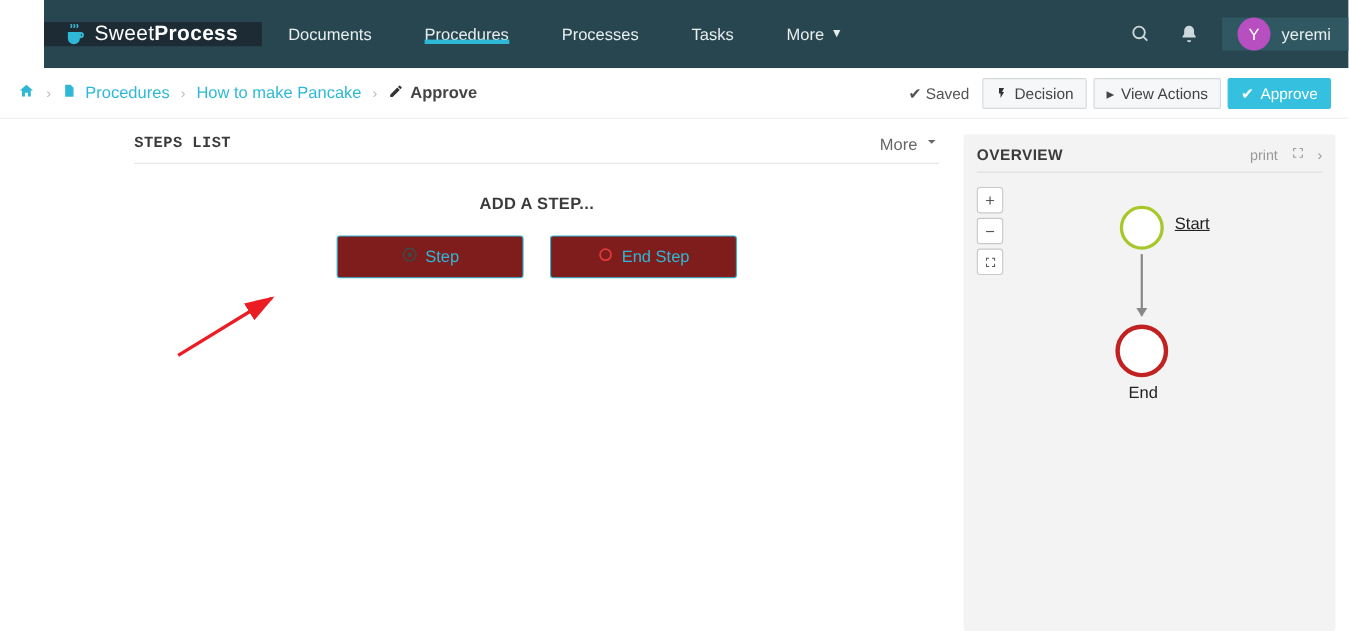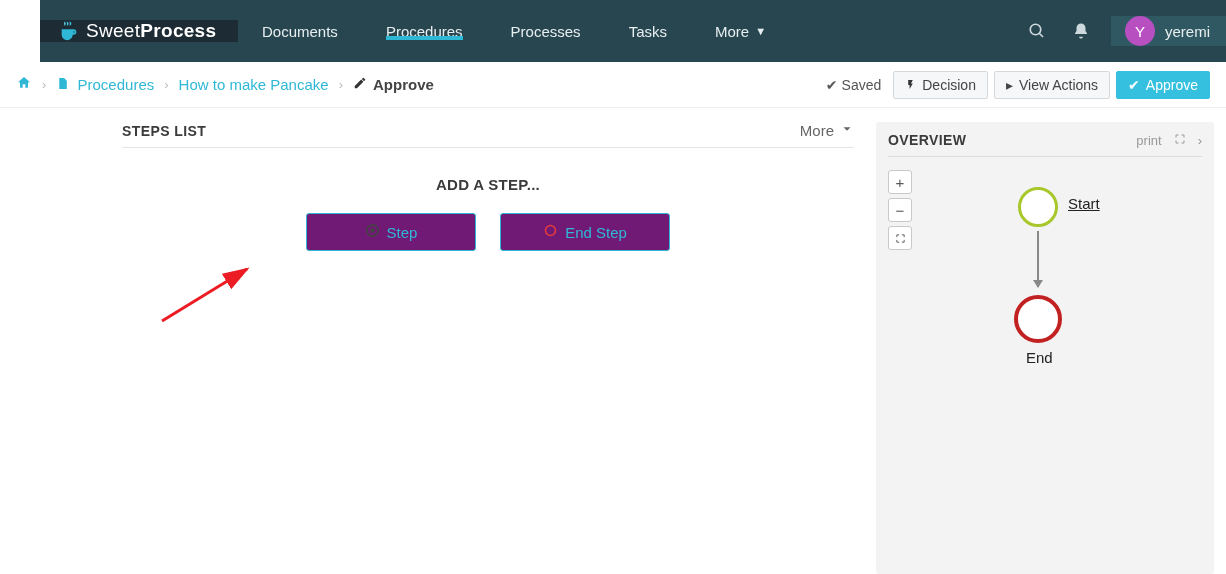--- a/index.html
+++ b/index.html
@@ -27,25 +27,25 @@
   .crumbs .file-ic { color:#2fb8d6; margin-right:4px;}
   .editing { color:#444; font-weight:600; display:flex; align-items:center; gap:6px;}
   .subbar-right { margin-left:auto; display:flex; align-items:center; gap:6px;}
   .saved { color:#555; font-size:14px; margin-right:6px; display:flex; align-items:center; gap:4px;}
   .btn { display:inline-flex; align-items:center; gap:6px; border:1px solid #d5d9dc; background:#f5f7f8; color:#444; padding:5px 11px; font-size:14px; cursor:pointer; border-radius:2px;}
   .btn.approve { background:#34c0de; border-color:#34c0de; color:#fff; }
 
   .content { display:flex; padding: 14px 12px 0 12px; gap:16px; align-items:flex-start;}
   .steps-panel { flex: 1; padding: 0 6px 0 110px; }
   .steps-head { display:flex; align-items:center; border-bottom:1px solid #e5e5e5; padding-bottom:8px;}
-  .steps-title { font-weight:700; color:#3b3b3b; font-size:14px; letter-spacing:0.4px;}
+  .steps-title { font-weight:700; color:#3b3b3b; font-size:14px; letter-spacing:0.4px;font-family:Liberation Mono, monospace;}
   .steps-more { margin-left:auto; color:#666; font-size:15px; display:flex; align-items:center; gap:6px; cursor:pointer;}
   .add-title { text-align:center; font-weight:700; color:#3b3b3b; font-size:15px; letter-spacing:0.3px; margin:28px 0 20px 0;}
   .step-buttons { display:flex; gap:24px; justify-content:center; padding: 0 52px 0 52px;}
-  .step-btn { flex:1; max-width:170px; text-align:center; border:1px solid #2fb8d6; color:#2fb8d6; background:#701a75; padding:9px 0; font-size:15px; border-radius:3px; cursor:pointer; display:flex; align-items:center; justify-content:center; gap:7px;}
+  .step-btn { flex:1; max-width:170px; text-align:center; border:1px solid #2fb8d6; color:#2fb8d6; background:#7f1d1d; padding:9px 0; font-size:15px; border-radius:3px; cursor:pointer; display:flex; align-items:center; justify-content:center; gap:7px;}
   .step-btn.step .ic { color:#444; }
   .step-btn.decision .ic { color:#444; }
   .step-btn.end { color:#e23b3b; border-color:#2fb8d6;}
   .step-btn.end .ic { color:#e23b3b; }
   .step-btn.end .lbl { color:#2fb8d6;}
   .arrow-annotation { margin-top:10px; margin-left:30px;}
 
   .overview { width:338px; background:#f3f3f3; border-radius:3px; padding:10px 12px 0 12px; min-height:452px; position:relative;}
   .ov-head { display:flex; align-items:center; border-bottom:1px solid #ddd; padding-bottom:8px;}
   .ov-title { font-weight:700; color:#3b3b3b; font-size:14px; letter-spacing:0.4px;}

